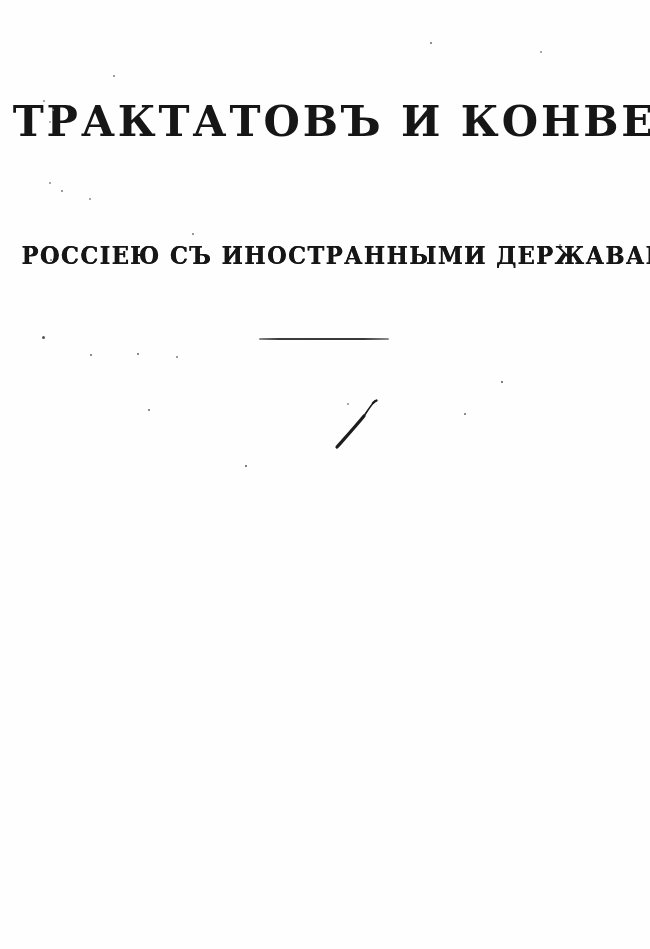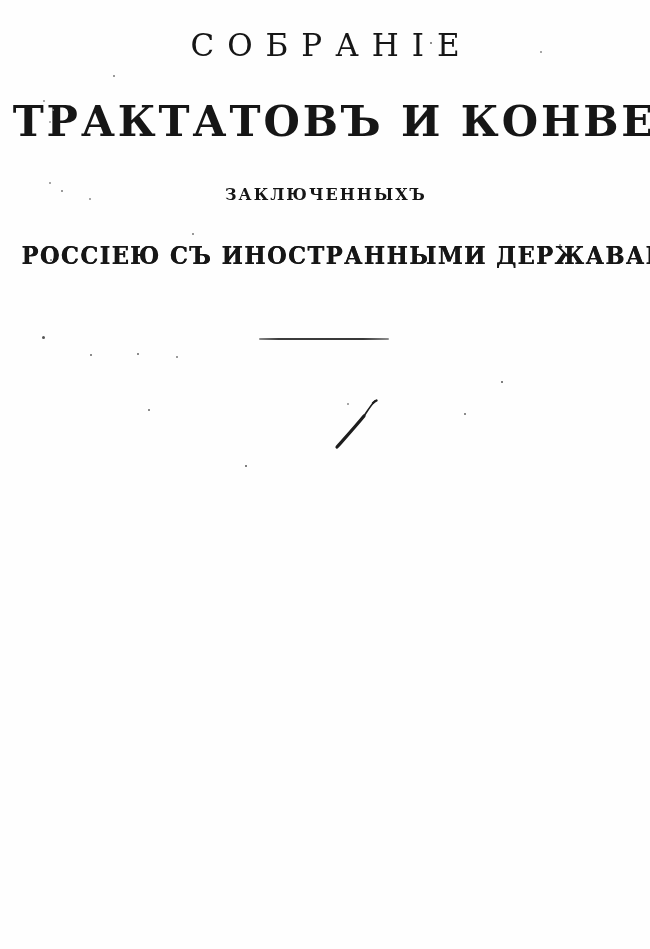--- a/index.html
+++ b/index.html
@@ -75,25 +75,23 @@
   .speck {
     position: absolute;
     border-radius: 50%;
   }
 </style>
 </head>
 <body>
 
 <div class="page">
 
-  <div class="line series-title">СОБРАНІЕ</div>
 
   <div class="line main-title">ТРАКТАТОВЪ И КОНВЕНЦІЙ,</div>
 
-  <div class="line subtitle">ЗАКЛЮЧЕННЫХЪ</div>
 
   <div class="line subject-line">РОССІЕЮ СЪ ИНОСТРАННЫМИ ДЕРЖАВАМИ.</div>
 
   <div class="divider-rule"></div>
 
   <svg class="pen-mark" viewBox="0 0 70 65" xmlns="http://www.w3.org/2000/svg">
     <path d="M 19 57 C 27 48 37 37 46 26" fill="none" stroke="#1d1d1d" stroke-width="3.2" stroke-linecap="round"></path>
     <path d="M 46 26 C 50 20 53 15 57 11" fill="none" stroke="#1d1d1d" stroke-width="1.7" stroke-linecap="round"></path>
     <path d="M 55 13 C 56 12 57.5 11 58.5 10.5" fill="none" stroke="#1d1d1d" stroke-width="2.4" stroke-linecap="round"></path>
   </svg>

